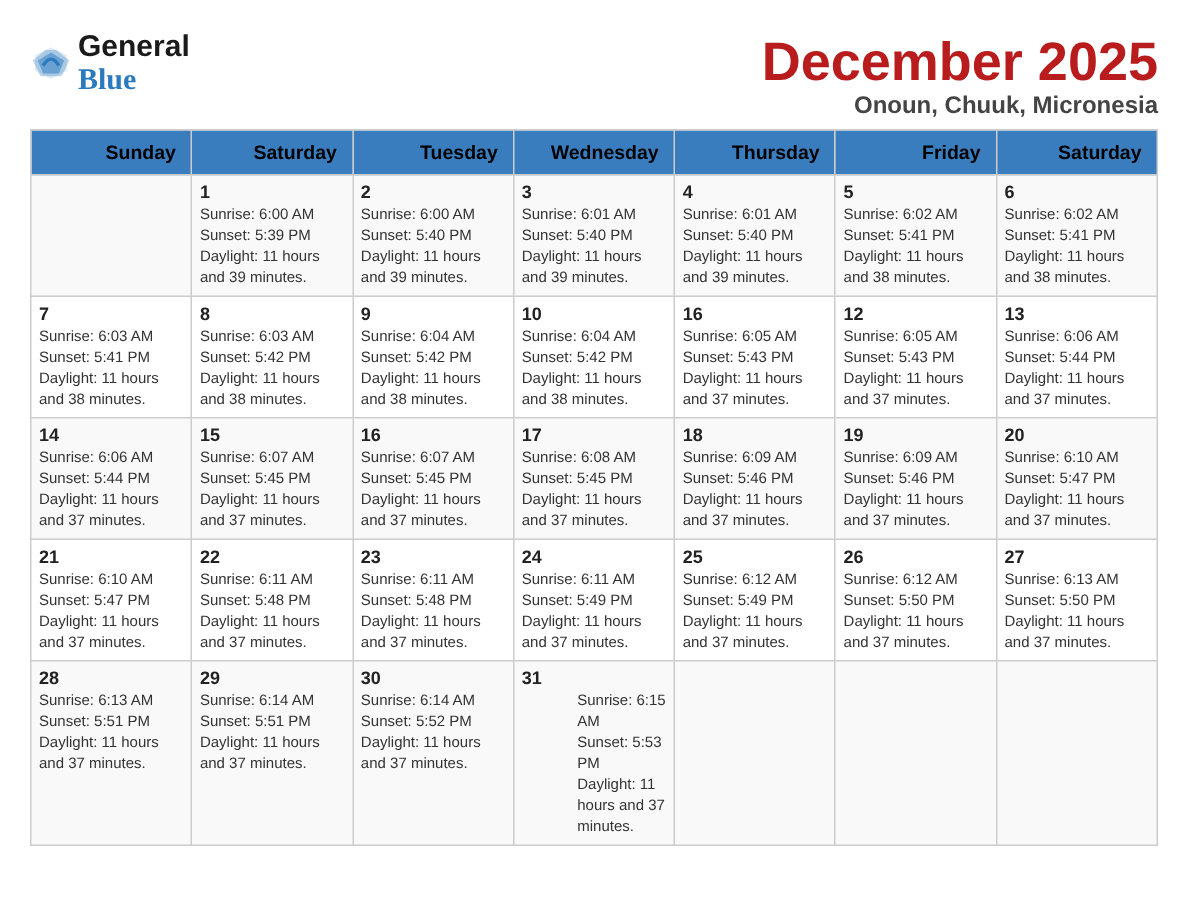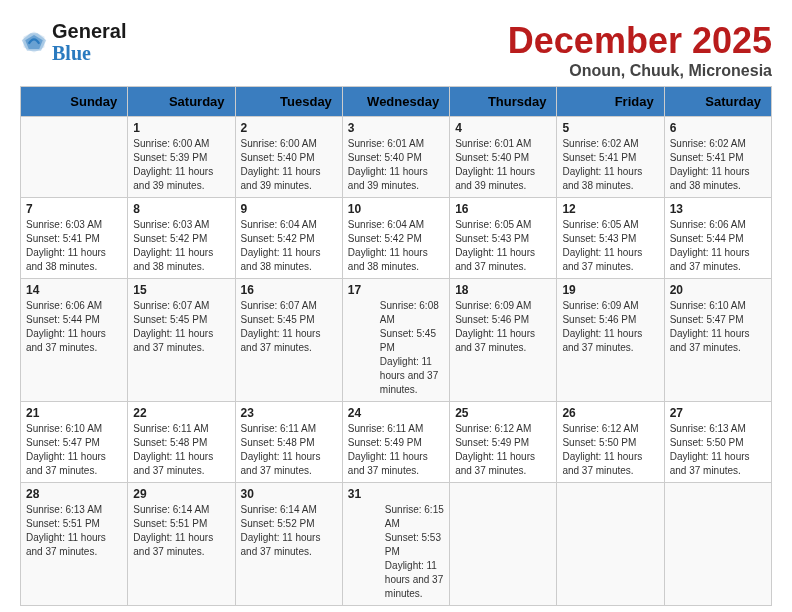--- a/index.html
+++ b/index.html
@@ -210,21 +210,21 @@
 Daylight: 11 hours and 37 minutes.</div>
         </td>
         <td>
           <span class="day-num">16</span>
           <div class="day-info" style="white-space: pre-line;">Sunrise: 6:07 AM
 Sunset: 5:45 PM
 Daylight: 11 hours and 37 minutes.</div>
         </td>
         <td>
           <span class="day-num">17</span>
-          <div class="day-info" style="white-space: pre-line; margin-left: 32px;">Sunrise: 6:08 AM
+          <div class="day-info" style="white-space: pre-line;">Sunrise: 6:08 AM
 Sunset: 5:45 PM
 Daylight: 11 hours and 37 minutes.</div>
         </td>
         <td>
           <span class="day-num">18</span>
           <div class="day-info" style="white-space: pre-line;">Sunrise: 6:09 AM
 Sunset: 5:46 PM
 Daylight: 11 hours and 37 minutes.</div>
         </td>
         <td>

